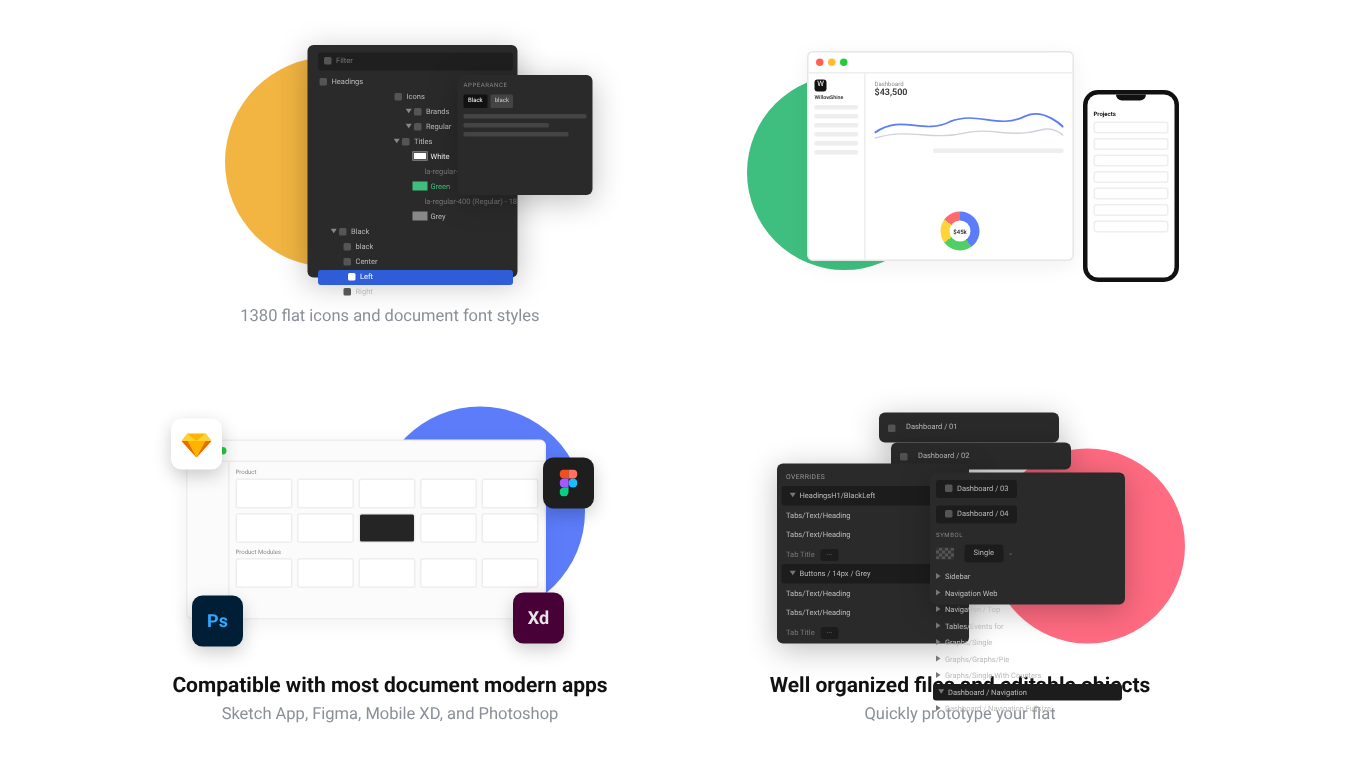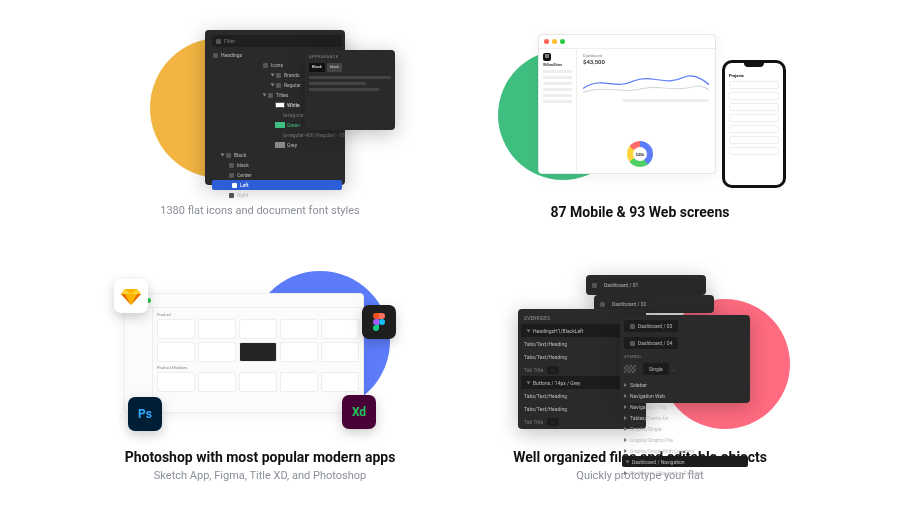--- a/index.html
+++ b/index.html
@@ -110,21 +110,21 @@
   .app-window .chrome-dots { border-bottom: 1px solid #eee; }
   .app-side { position:absolute; left:0; top:14px; bottom:0; width:28px; border-right:1px solid #eee; }
   .app-main { position:absolute; left:28px; top:14px; right:0; bottom:0; padding:4px; }
   .cards-row { display:flex; gap:3px; margin-bottom:3px; }
   .mini-card { flex:1; height:20px; background:#fff; border:0.5px solid #eee; border-radius:2px; }
   .mini-card.dark { background:#252525; }
   .app-ico { position:absolute; width:34px; height:34px; border-radius:7px; display:flex; align-items:center; justify-content:center; box-shadow: 0 4px 12px rgba(0,0,0,.2); }
   .sketch-ico { left:4px; top:4px; background:#fff; }
   .figma-ico { right:14px; top:30px; background:#1e1e1e; }
   .ps-ico { left:18px; bottom:4px; background:#001e36; color:#31a8ff; font-size:12px; font-weight:700; }
-  .xd-ico { right:34px; bottom:6px; background:#470137; color:#22c55e; font-size:12px; font-weight:700; }
+  .xd-ico { right:34px; bottom:6px; background:#470137; color:#e5e5e5; font-size:12px; font-weight:700; }
 
   
   .c4 { width: 130px; height: 130px; background: #ff6b81; right: 0px; top: 24px; }
   .p4a { left: 28px; top: 34px; width: 128px; height: 120px; padding: 4px 0 0 0; }
   .p4b { left: 96px; top: 0; width: 120px; height: 20px; padding: 3px 6px; display:flex; align-items:center; gap:4px; }
   .p4c { left: 104px; top: 20px; width: 120px; height: 18px; padding: 3px 6px; display:flex; align-items:center; gap:4px; }
   .p4d { left: 130px; top: 40px; width: 130px; height: 88px; padding: 4px; }
   .dark-label { font-size: 4.5px; color: #999; text-transform: uppercase; letter-spacing: .3px; padding: 2px 6px; }
   .dark-row { font-size: 5px; padding: 2.5px 6px; color: #bbb; }
   .dark-row.hdr { background:#1c1c1c; margin: 0 3px; border-radius:2px; }
@@ -214,21 +214,20 @@
           <div class="phone-row"></div>
             <div class="phone-row"></div>
             <div class="phone-row"></div>
           <div class="phone-row"></div>
             <div class="phone-row"></div>
             <div class="phone-row"></div>
           <div class="phone-row"></div>
         </div>
       </div>
     </div>
-    <div class="title">87 Mobile &amp; 93 Web screens</div>
   </div>
 
   <div class="feature">
     <div class="illus">
       <div class="circle c3"></div>
       <div class="app-window">
         <div class="chrome-dots">
             <span class="dot-r"></span>
             <span class="dot-y"></span>
             <span class="dot-g"></span>
@@ -272,22 +271,22 @@
           <circle cx="9" cy="9" r="3" fill="#1abcfe"></circle>
           <path d="M3 0h3v6H3a3 3 0 010-6z" fill="#f24e1e"></path>
           <path d="M6 0h3a3 3 0 010 6H6z" fill="#ff7262"></path>
           <path d="M3 6h3v6H3a3 3 0 010-6z" fill="#a259ff"></path>
           <path d="M3 12h3v3a3 3 0 11-3-3z" fill="#0acf83"></path>
         </svg>
       </div>
       <div class="app-ico ps-ico">Ps</div>
       <div class="app-ico xd-ico">Xd</div>
     </div>
-    <div class="title">Photoshop with most popular modern apps</div>
-    <div class="subtitle">Sketch App, Figma, Title XD, and Photoshop</div>
+    <div class="title">Compatible with most document modern apps</div>
+    <div class="subtitle">Sketch App, Figma, Mobile XD, and Photoshop</div>
   </div>
 
   <div class="feature">
     <div class="illus">
       <div class="circle c4"></div>
 
       <div class="panel-dark p4b">
         <span class="sq"></span>
           <span>Dashboard / 01</span>
       </div>

